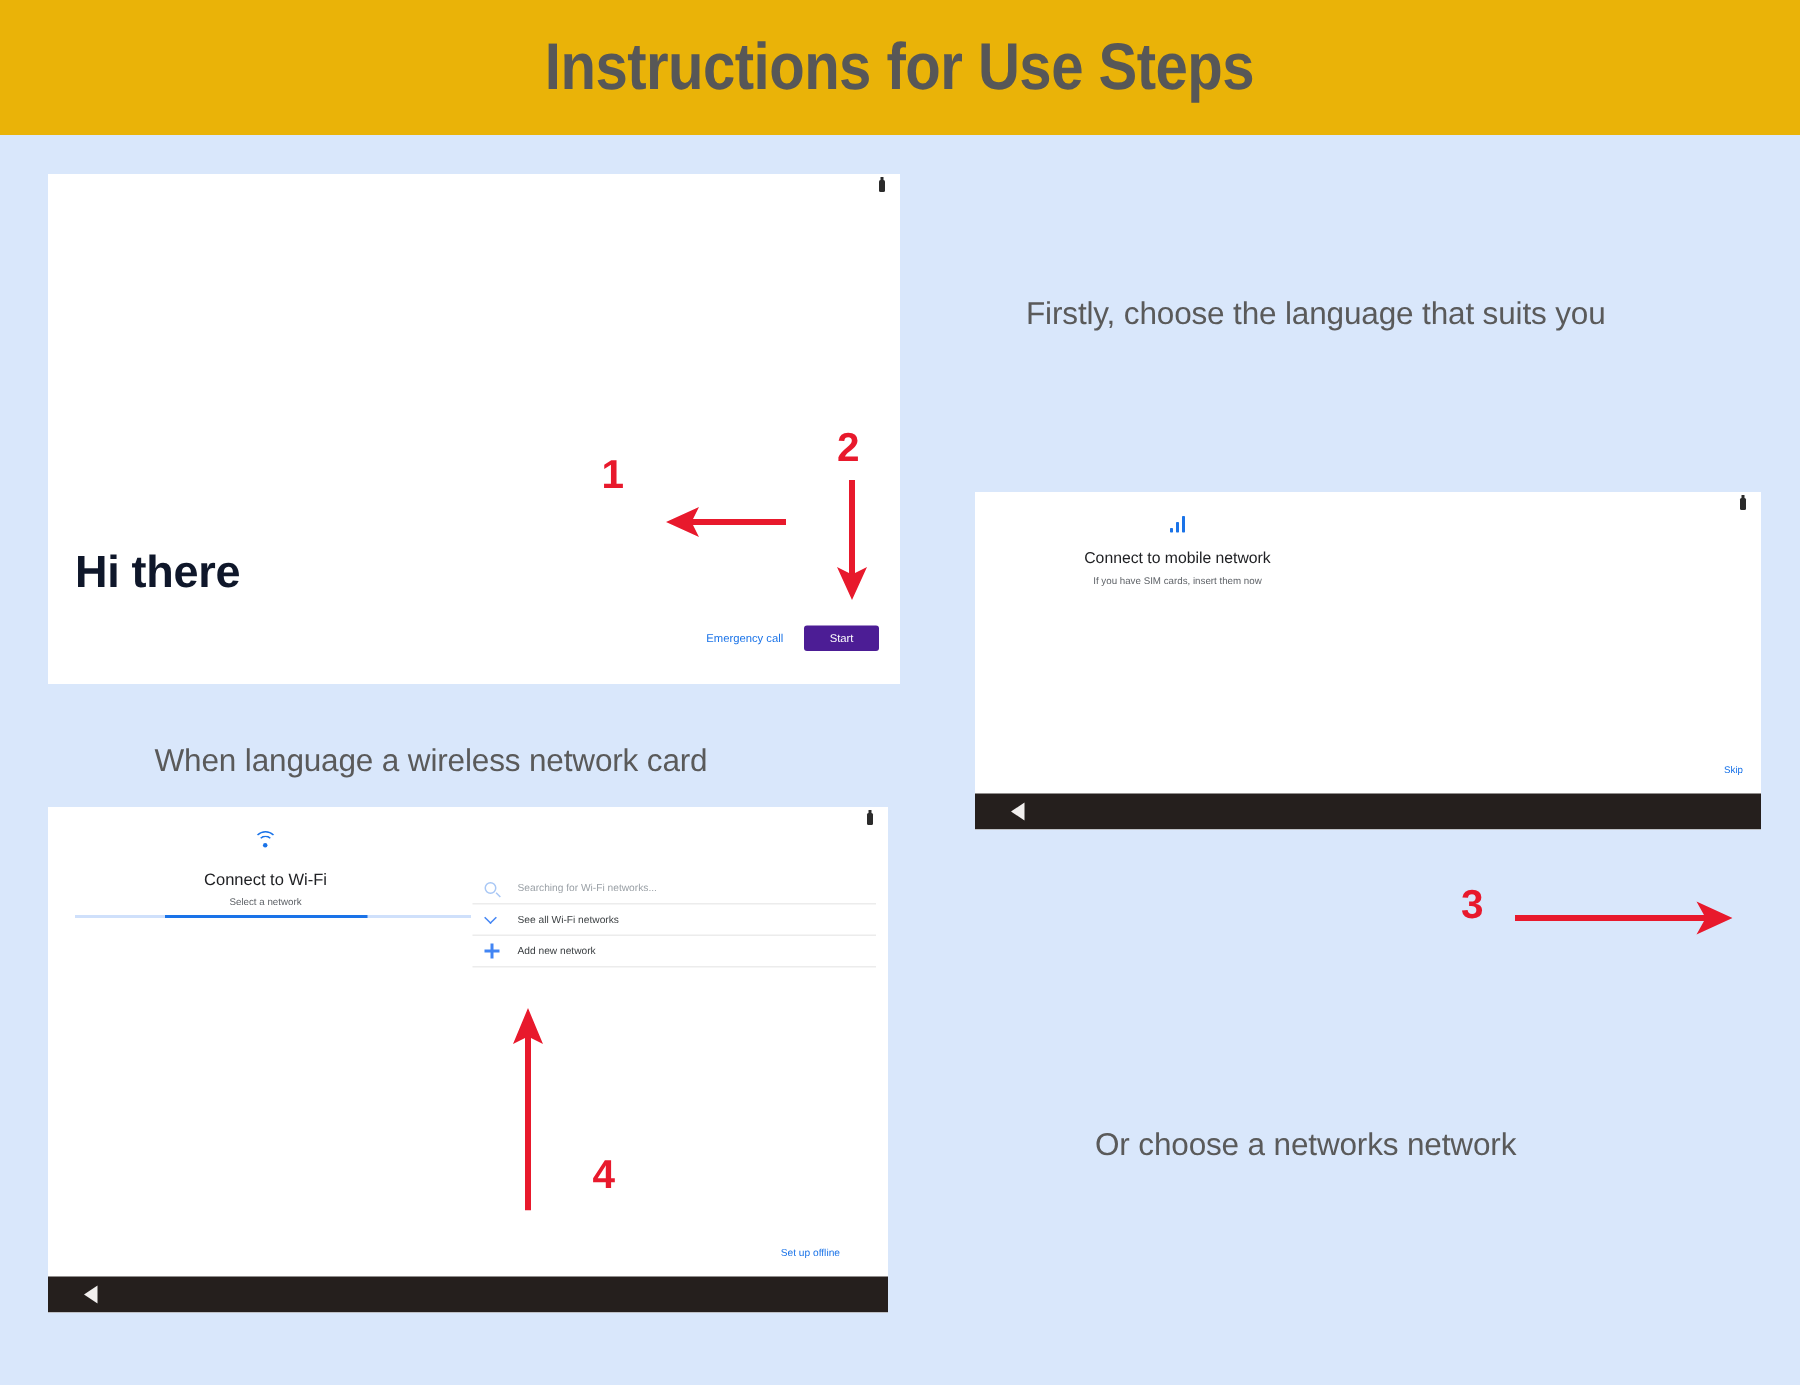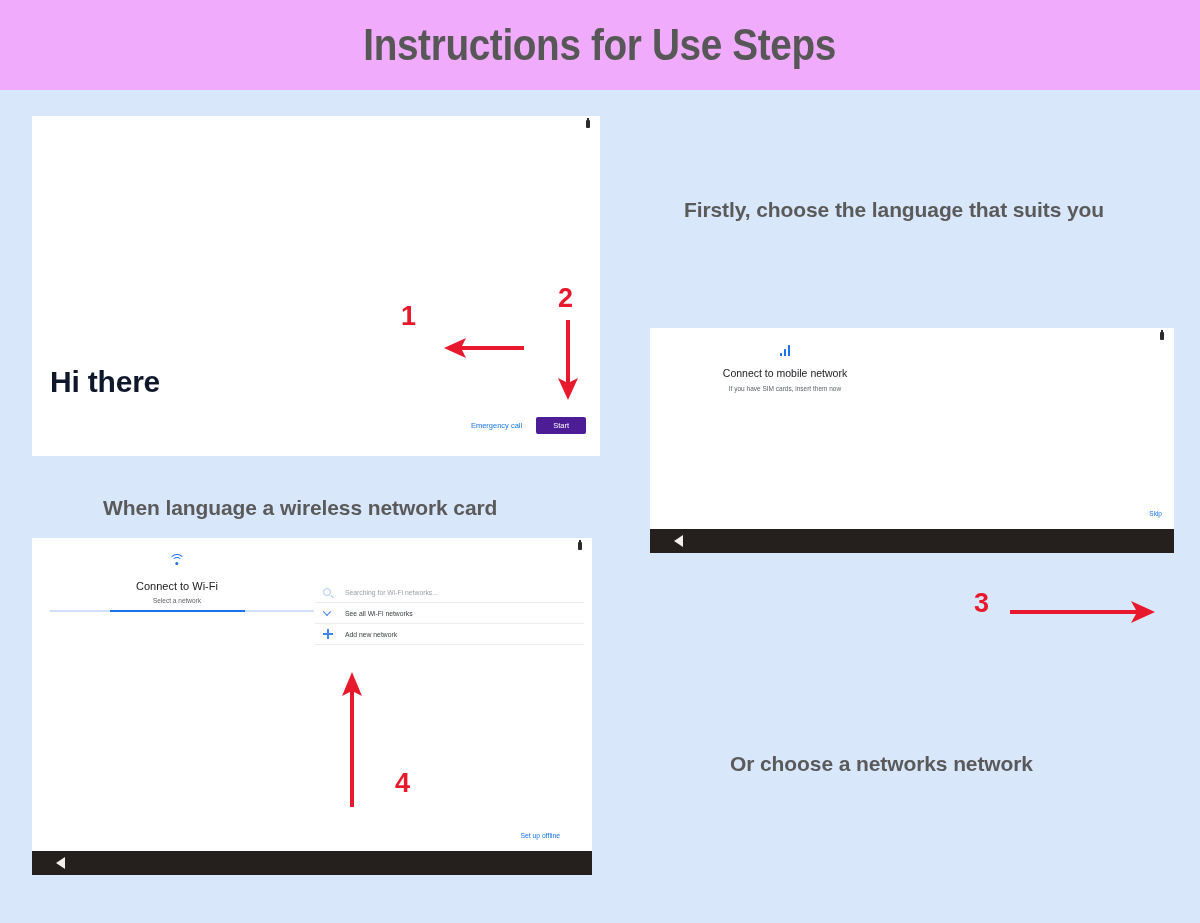--- a/index.html
+++ b/index.html
@@ -13,38 +13,38 @@
     overflow: hidden;
     position: relative;
   }
 
   
   .header-band {
     position: absolute;
     left: 0; top: 0;
     width: 1200px;
     height: 90px;
-    background: #f0abfc;
+    background: #eab308;
     display: flex;
     align-items: center;
     justify-content: center;
   }
   .header-title {
     font-size: 44px;
     font-weight: bold;
     color: #575757;
     letter-spacing: -0.4px;
     transform: scaleX(0.88);
   }
 
   
   .caption {
     position: absolute;
     font-size: 21px;
-    font-weight: bold;
+    font-weight: normal;
     color: #5a5a5a;
     white-space: nowrap;
     letter-spacing: -0.1px;
   }
   #cap-language { left: 684px; top: 198px; }
   #cap-wireless-card { left: 103px; top: 496px; }
   #cap-wireless-net  { left: 730px; top: 752px; }
 
   
   .tablet {

